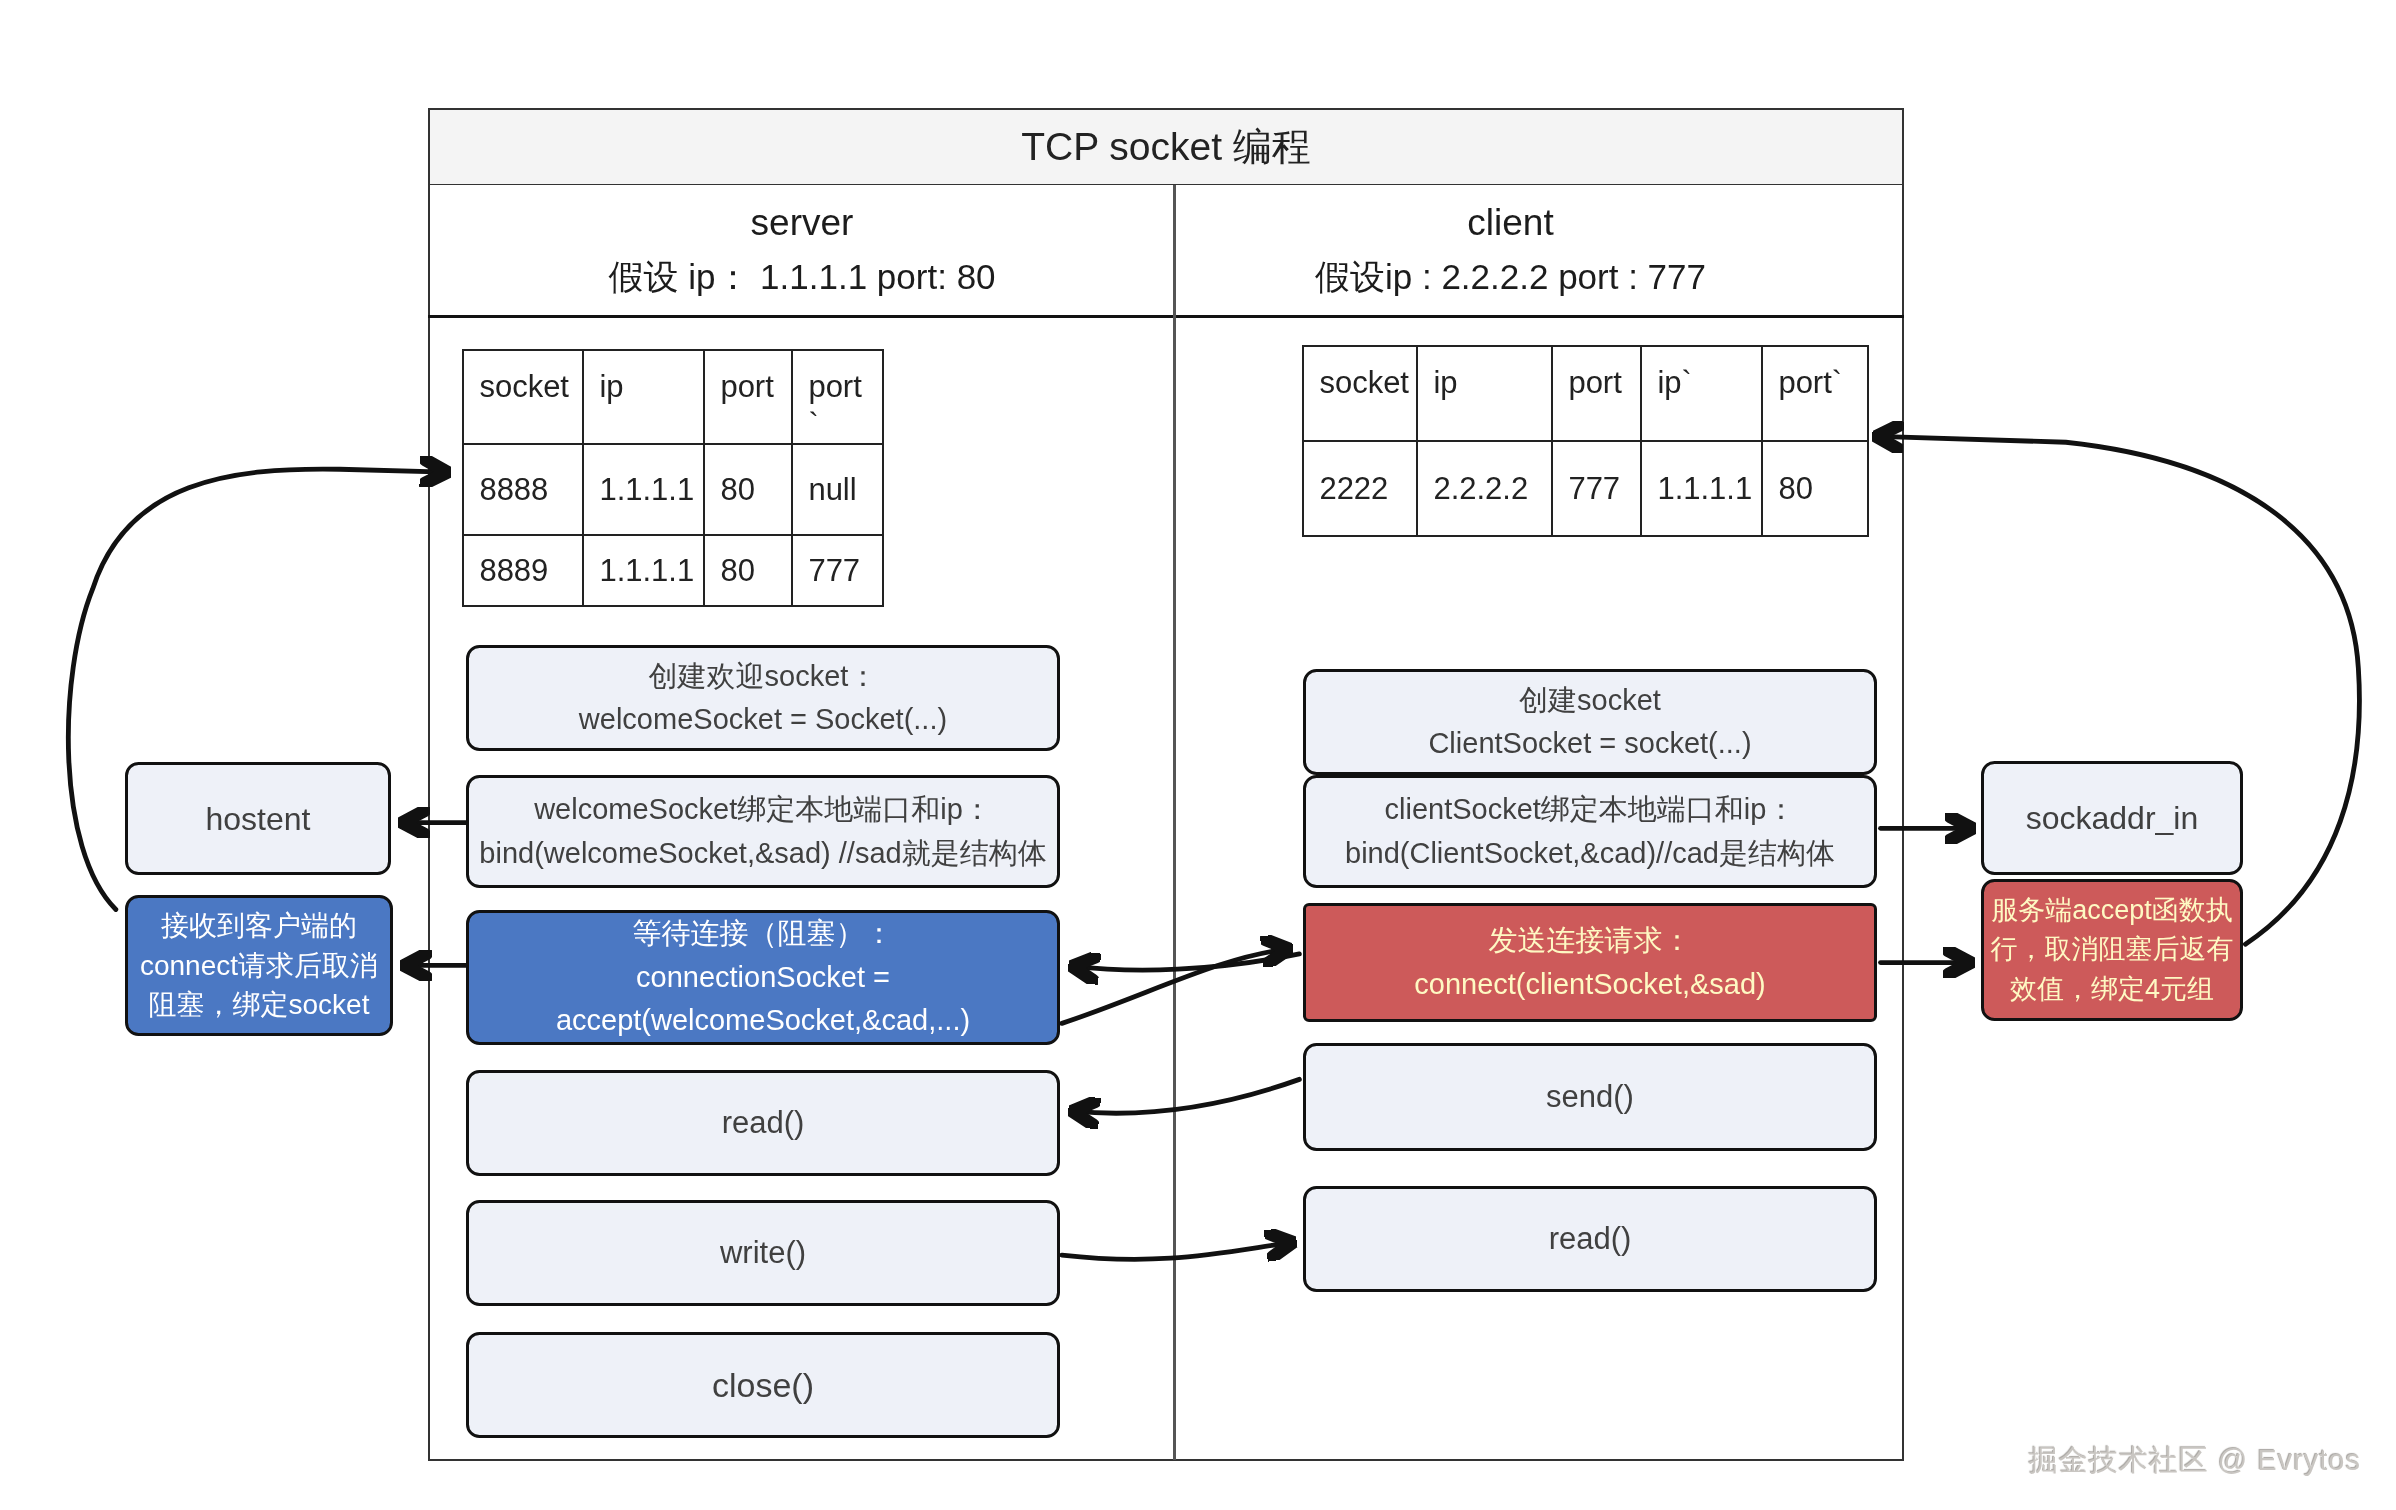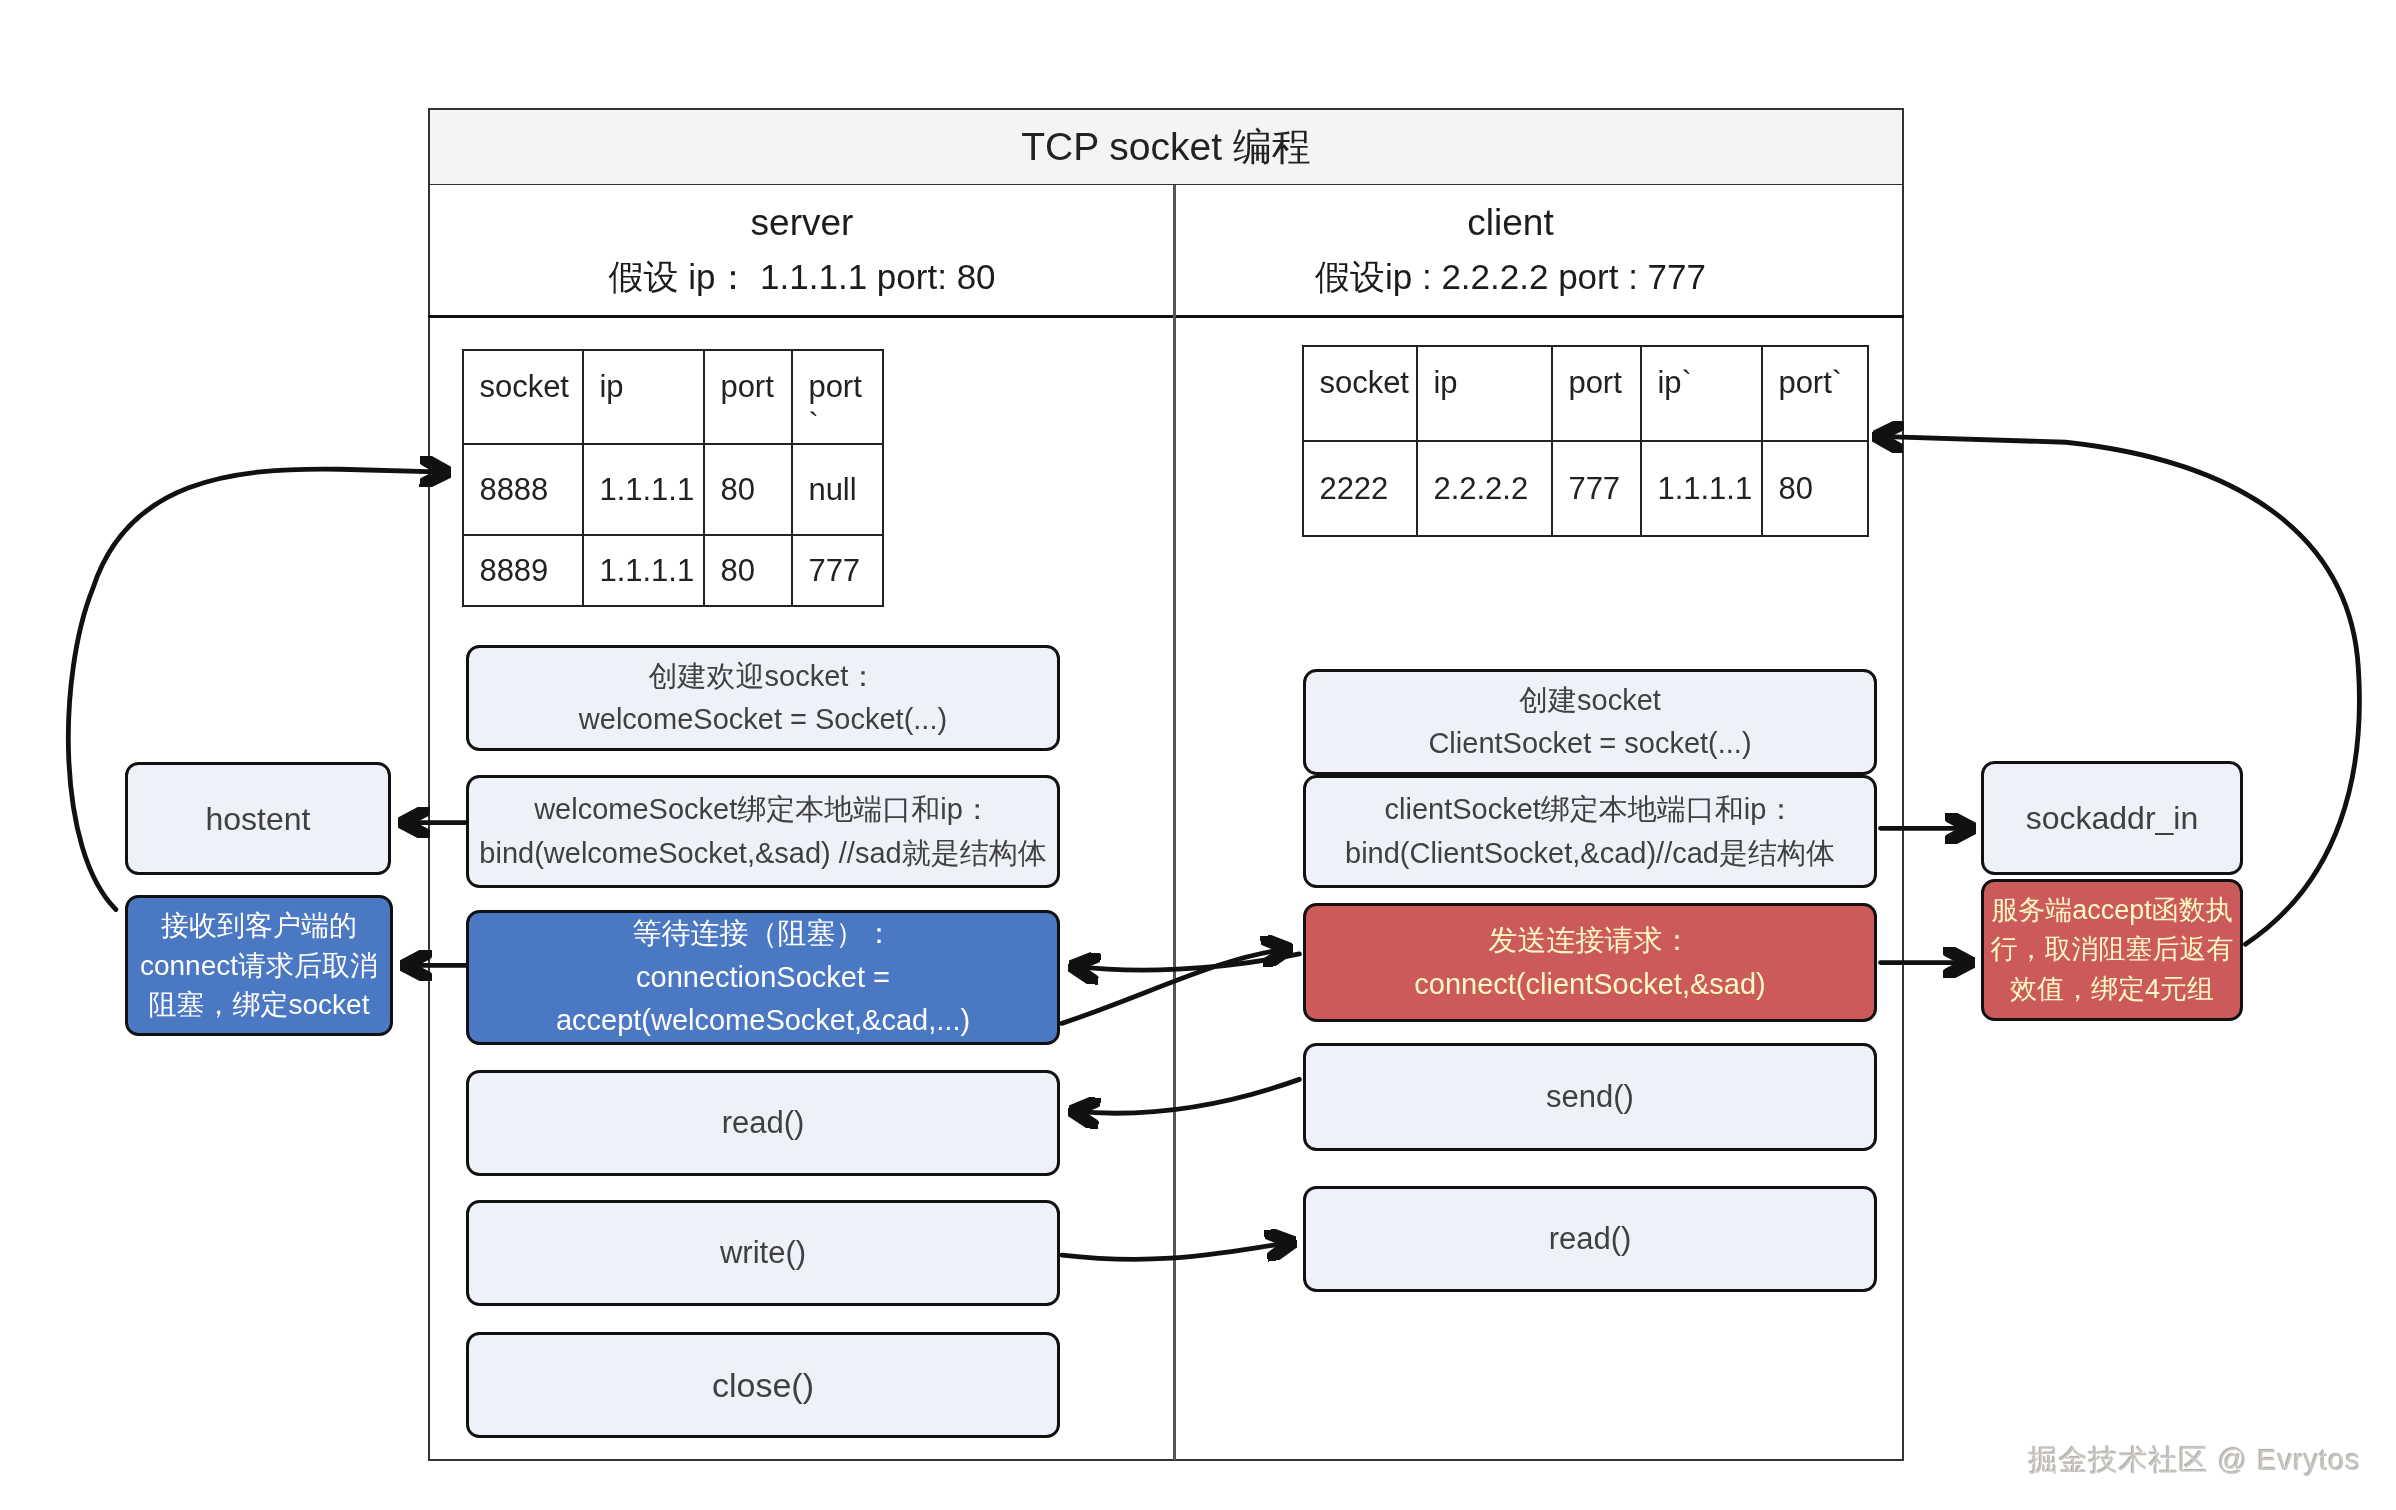--- a/index.html
+++ b/index.html
@@ -47,21 +47,21 @@
   .sb-bind{top:775px; height:113px;}
   .sb-accept{top:910px; height:135px;}
   .sb-read{top:1070px; height:106px; font-size:31px;}
   .sb-write{top:1200px; height:106px; font-size:31px;}
   .sb-close{top:1332px; height:106px; font-size:34px;}
 
   
   .cb{left:1303px; width:574px;}
   .cb-create{top:645px; height:106px;margin-top:24px;}
   .cb-bind{top:775px; height:113px;}
-  .cb-connect{top:903px; height:119px;}
+  .cb-connect{top:903px; height:119px;border-radius:6px;}
   .cb-send{top:1043px; height:108px; font-size:31px;}
   .cb-read{top:1186px; height:106px; font-size:31px;}
 
   
   .an-hostent{left:125px; top:762px; width:266px; height:113px; font-size:32px;}
   .an-acceptnote{left:125px; top:895px; width:268px; height:141px; font-size:28px; line-height:1.42;}
   .an-sockaddr{left:1981px; top:761px; width:262px; height:114px; font-size:32px;}
   .an-connectnote{left:1981px; top:879px; width:262px; height:142px; font-size:27px; line-height:1.45;}
 
   .watermark{position:absolute; right:35px; top:1441px; font-size:29px; color:#c9c6c2;

